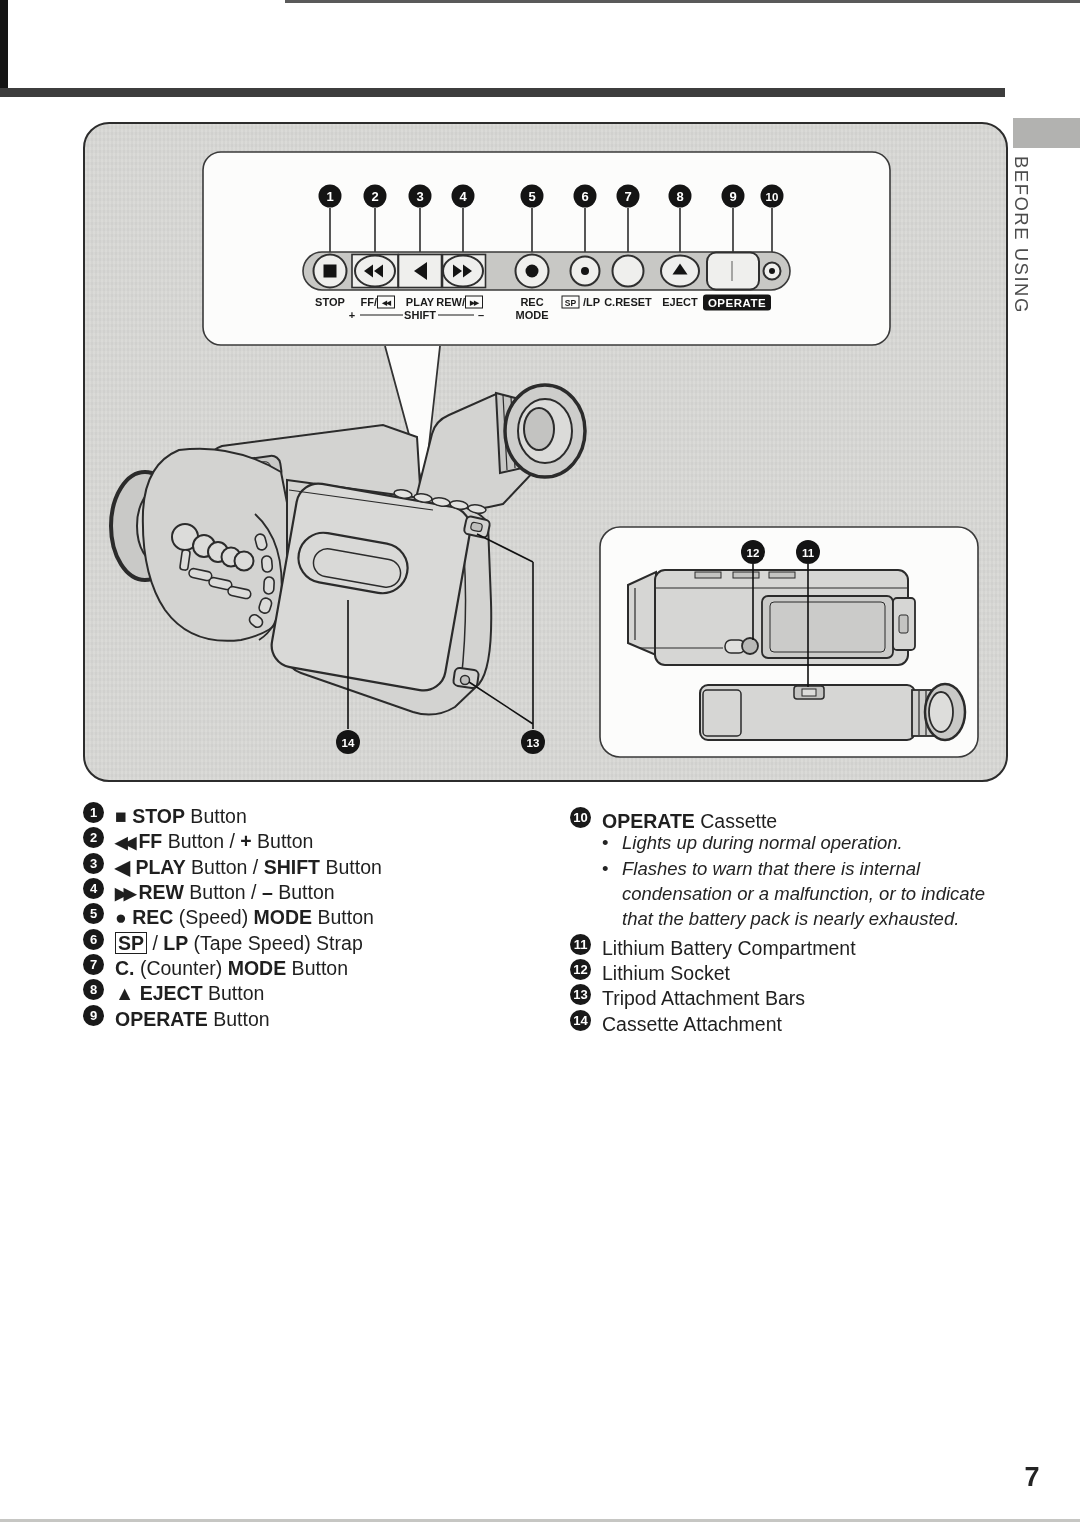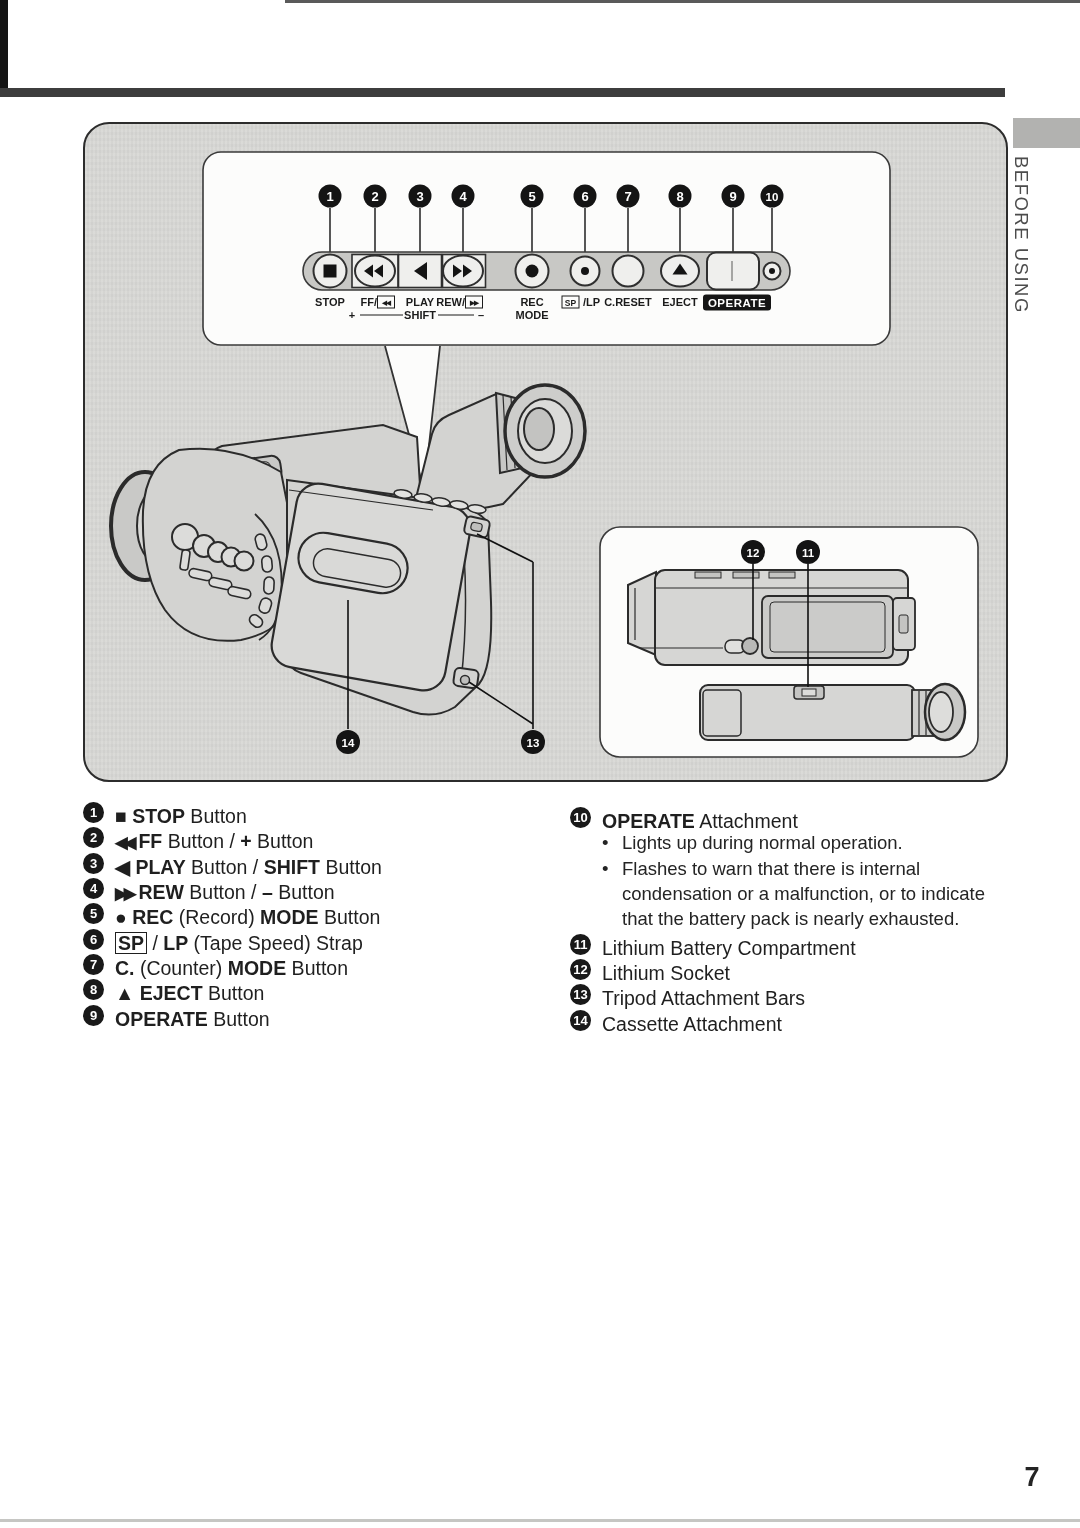--- a/index.html
+++ b/index.html
@@ -33,21 +33,21 @@
   .legend-row{display:flex;align-items:center;gap:11px;height:25.3px;}
   .cnum{width:21px;height:21px;border-radius:50%;background:#191919;color:#fff;
         font-size:13px;font-weight:bold;display:flex;align-items:center;justify-content:center;
         flex:0 0 21px;line-height:1;}
   .ltext{font-size:19.5px;color:#1f1f1f;white-space:nowrap;margin-top:8px;}
   .ltext .b{font-weight:bold;}
   .ltext .spbox{border:1.5px solid #1f1f1f;padding:0 2px;font-weight:bold;line-height:1.05;display:inline-block;}
   .ltext .arr{letter-spacing:-4px;margin-right:6px;font-size:16.5px;}
   .bullet{display:flex;gap:10px;margin-left:32px;font-size:18.5px;line-height:25.3px;color:#242424;}
   .bullet .dot{flex:0 0 10px;}
-  .bullet .btxt{width:402px;}
+  .bullet .btxt{width:402px;font-style:italic;}
 
   .page-number{left:1012px;top:1462px;width:40px;text-align:center;
       font-size:27px;font-weight:bold;color:#242424;}
 </style>
 </head>
 <body>
 
 <div class="abs top-edge-line"></div>
 <div class="abs left-bar"></div>
 <div class="abs thick-rule"></div>
@@ -250,21 +250,21 @@
     <div class="legend-row">
       <span class="cnum">3</span>
       <span class="ltext"><span class="b">◀ </span><span class="b">PLAY</span><span> Button / </span><span class="b">SHIFT</span><span> Button</span></span>
     </div>
     <div class="legend-row">
       <span class="cnum">4</span>
       <span class="ltext"><span class="b arr">▶▶</span><span class="b">REW</span><span> Button / </span><span class="b">–</span><span> Button</span></span>
     </div>
     <div class="legend-row">
       <span class="cnum">5</span>
-      <span class="ltext"><span class="b">● </span><span class="b">REC</span><span> (Record) </span><span class="b">MODE</span><span> Button</span></span>
+      <span class="ltext"><span class="b">● </span><span class="b">REC</span><span> (Speed) </span><span class="b">MODE</span><span> Button</span></span>
     </div>
     <div class="legend-row">
       <span class="cnum">6</span>
       <span class="ltext"><span class="b spbox">SP</span><span> / </span><span class="b">LP</span><span> (Tape Speed) Strap</span></span>
     </div>
     <div class="legend-row">
       <span class="cnum">7</span>
       <span class="ltext"><span class="b">C.</span><span> (Counter) </span><span class="b">MODE</span><span> Button</span></span>
     </div>
     <div class="legend-row">
@@ -272,21 +272,21 @@
       <span class="ltext"><span class="b">▲ </span><span class="b">EJECT</span><span> Button</span></span>
     </div>
     <div class="legend-row">
       <span class="cnum">9</span>
       <span class="ltext"><span class="b">OPERATE</span><span> Button</span></span>
     </div>
   </div>
 <div class="abs legend-col legend-right" id="legend-right">
     <div class="legend-row">
       <span class="cnum">10</span>
-      <span class="ltext"><span class="b">OPERATE</span><span> Attachment</span></span>
+      <span class="ltext"><span class="b">OPERATE</span><span> Cassette</span></span>
     </div>
     <div class="bullet">
       <span class="dot">•</span>
       <span class="btxt">Lights up during normal operation.</span>
     </div>
     <div class="bullet">
       <span class="dot">•</span>
       <span class="btxt">Flashes to warn that there is internal condensation or a malfunction, or to indicate that the battery pack is nearly exhausted.</span>
     </div>
     <div class="legend-row">

